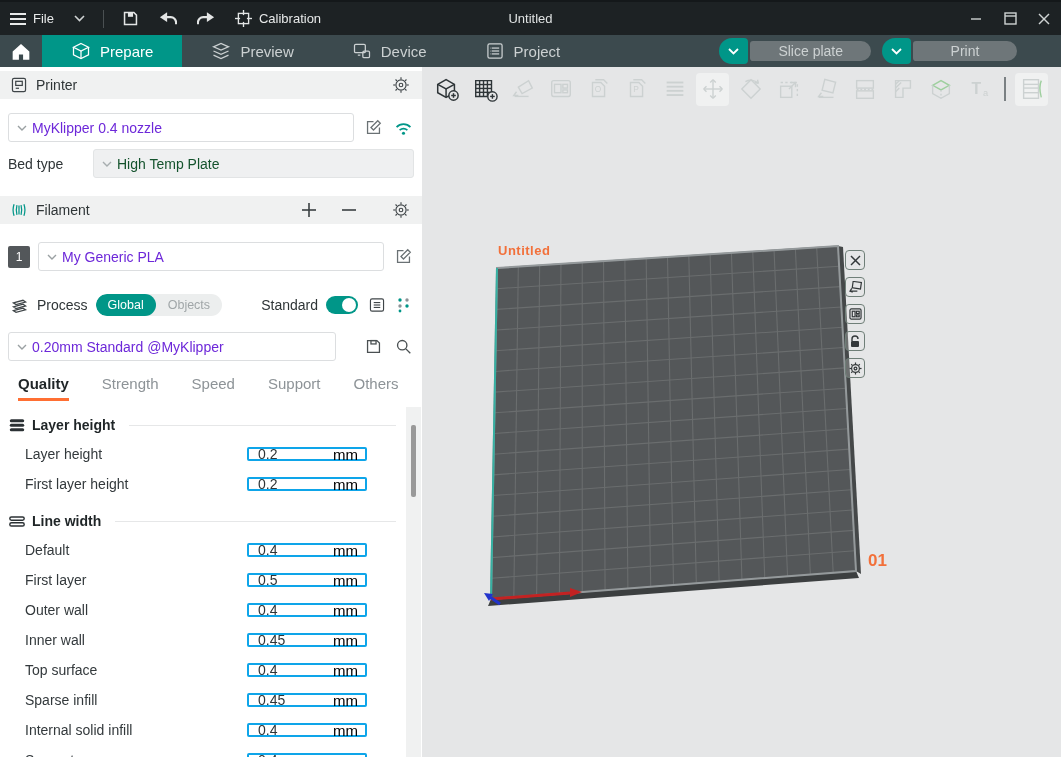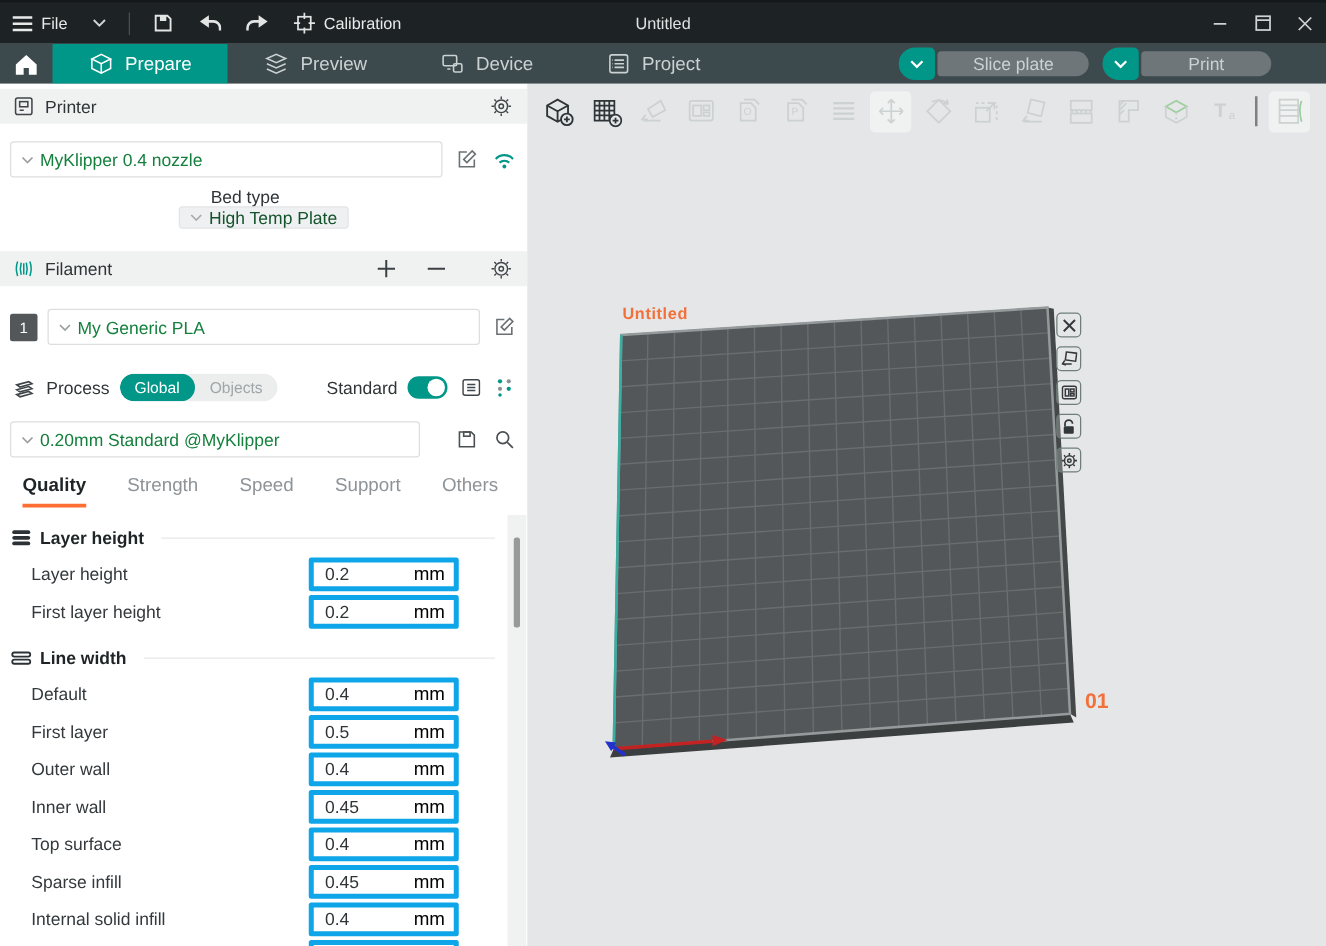--- a/index.html
+++ b/index.html
@@ -36,23 +36,23 @@
   .content { flex:1; display:flex; min-height:0; }
   .sidebar { width:422px; background:#fff; flex:0 0 auto; display:flex; flex-direction:column; font-size:14px; color:#2f3537;}
   .viewport { flex:1; position:relative; background:#e5e6e7; overflow:hidden;}
 
   
   .sec-head { height:28px; background:#f0f1f1; display:flex; align-items:center; gap:8px; padding:0 10px; margin-top:4px; font-size:14px;}
   .sec-head .grow { flex:1; }
   .ghost-btn { color:#3f4548; cursor:pointer; display:inline-flex; align-items:center; justify-content:center; width:22px; height:22px;}
   .preset-row { display:flex; align-items:center; margin:14px 8px 0 8px; gap:8px; }
   .combo { flex:1; height:29px; border:1px solid #dcdee0; border-radius:3px; background:#fff;
-    display:flex; align-items:center; gap:5px; padding:0 8px; font-size:14px; color:#15803d; cursor:pointer;}
+    display:flex; align-items:center; gap:5px; padding:0 8px; font-size:14px; color:#6d28d9; cursor:pointer;}
   .combo .chev { color:#9aa0a2; }
-  .bed-row { display:flex; align-items:center; margin:7px 8px 0 8px;flex-direction:column; }
+  .bed-row { display:flex; align-items:center; margin:7px 8px 0 8px; }
   .bed-label { width:85px; font-size:14px; }
   .combo.gray { background:#eff0f1; border-color:#e2e4e5; color:#14532d; }
   .badge1 { width:22px; height:22px; background:#53575a; color:#fff; font-size:12px; display:flex;
     align-items:center; justify-content:center; border-radius:2px; }
 
   .process-row { display:flex; align-items:center; gap:8px; padding:0 10px; height:28px; margin-top:20px; }
   .pill { display:flex; height:22px; background:#eceeee; border-radius:11px; overflow:hidden; font-size:12.5px; cursor:pointer;}
   .pill .seg { display:flex; align-items:center; padding:0 12px; color:#a0a6a8; }
   .pill .seg.on { background:#009688; color:#fff; border-radius:11px; }
   .adv { margin-left:auto; font-size:14px; }
@@ -62,21 +62,21 @@
   .ptabs { display:flex; gap:0; margin:14px 0 0 18px; font-size:15px; color:#8d9397; }
   .ptab { margin-right:33px; padding-bottom:6px; cursor:pointer; }
   .ptab.active { color:#1f2527; font-weight:bold; border-bottom:3px solid #ff6f33; }
 
   .settings { flex:1; position:relative; overflow:hidden; margin-top:6px; }
   .s-sec { display:flex; align-items:center; gap:6px; padding:0 0 0 8px; height:24px; margin-top:6px;
     font-weight:bold; font-size:14px; color:#1f2527; }
   .s-sec .rule { flex:1; height:1px; background:#e6e7e8; margin:0 26px 0 8px; }
   .srow { display:flex; align-items:center; height:26px; margin-top:4px; padding-left:25px; }
   .slabel { flex:1; font-size:14px; color:#33393c; }
-  .sinput { width:120px; height:27px; border:4px solid #0ea5e9; border-radius:2px; margin-right:55px;
+  .sinput { width:120px; height:14px; border:2px solid #0ea5e9; border-radius:2px; margin-right:55px;
     display:flex; align-items:center; background:#fff; }
   .sinput input { border:0; outline:0; width:70px; padding-left:9px; font-size:14px; color:#2f3537;
     font-family:"Liberation Sans",sans-serif; background:transparent;}
   .sinput .unit { margin-left:auto; padding-right:7px; color:#000000; font-size:15px; }
   .scrolltrack { position:absolute; right:1px; top:0; bottom:0; width:15px; background:#f0f1f1; }
   .scrollthumb { position:absolute; left:5px; top:18px; width:5px; height:72px; background:#999; border-radius:2px; cursor:pointer;}
 
   
   .vp-toolbar { position:absolute; left:0; top:0; right:0; height:44px; display:flex; align-items:center;
     gap:5px; padding-left:8px; }

